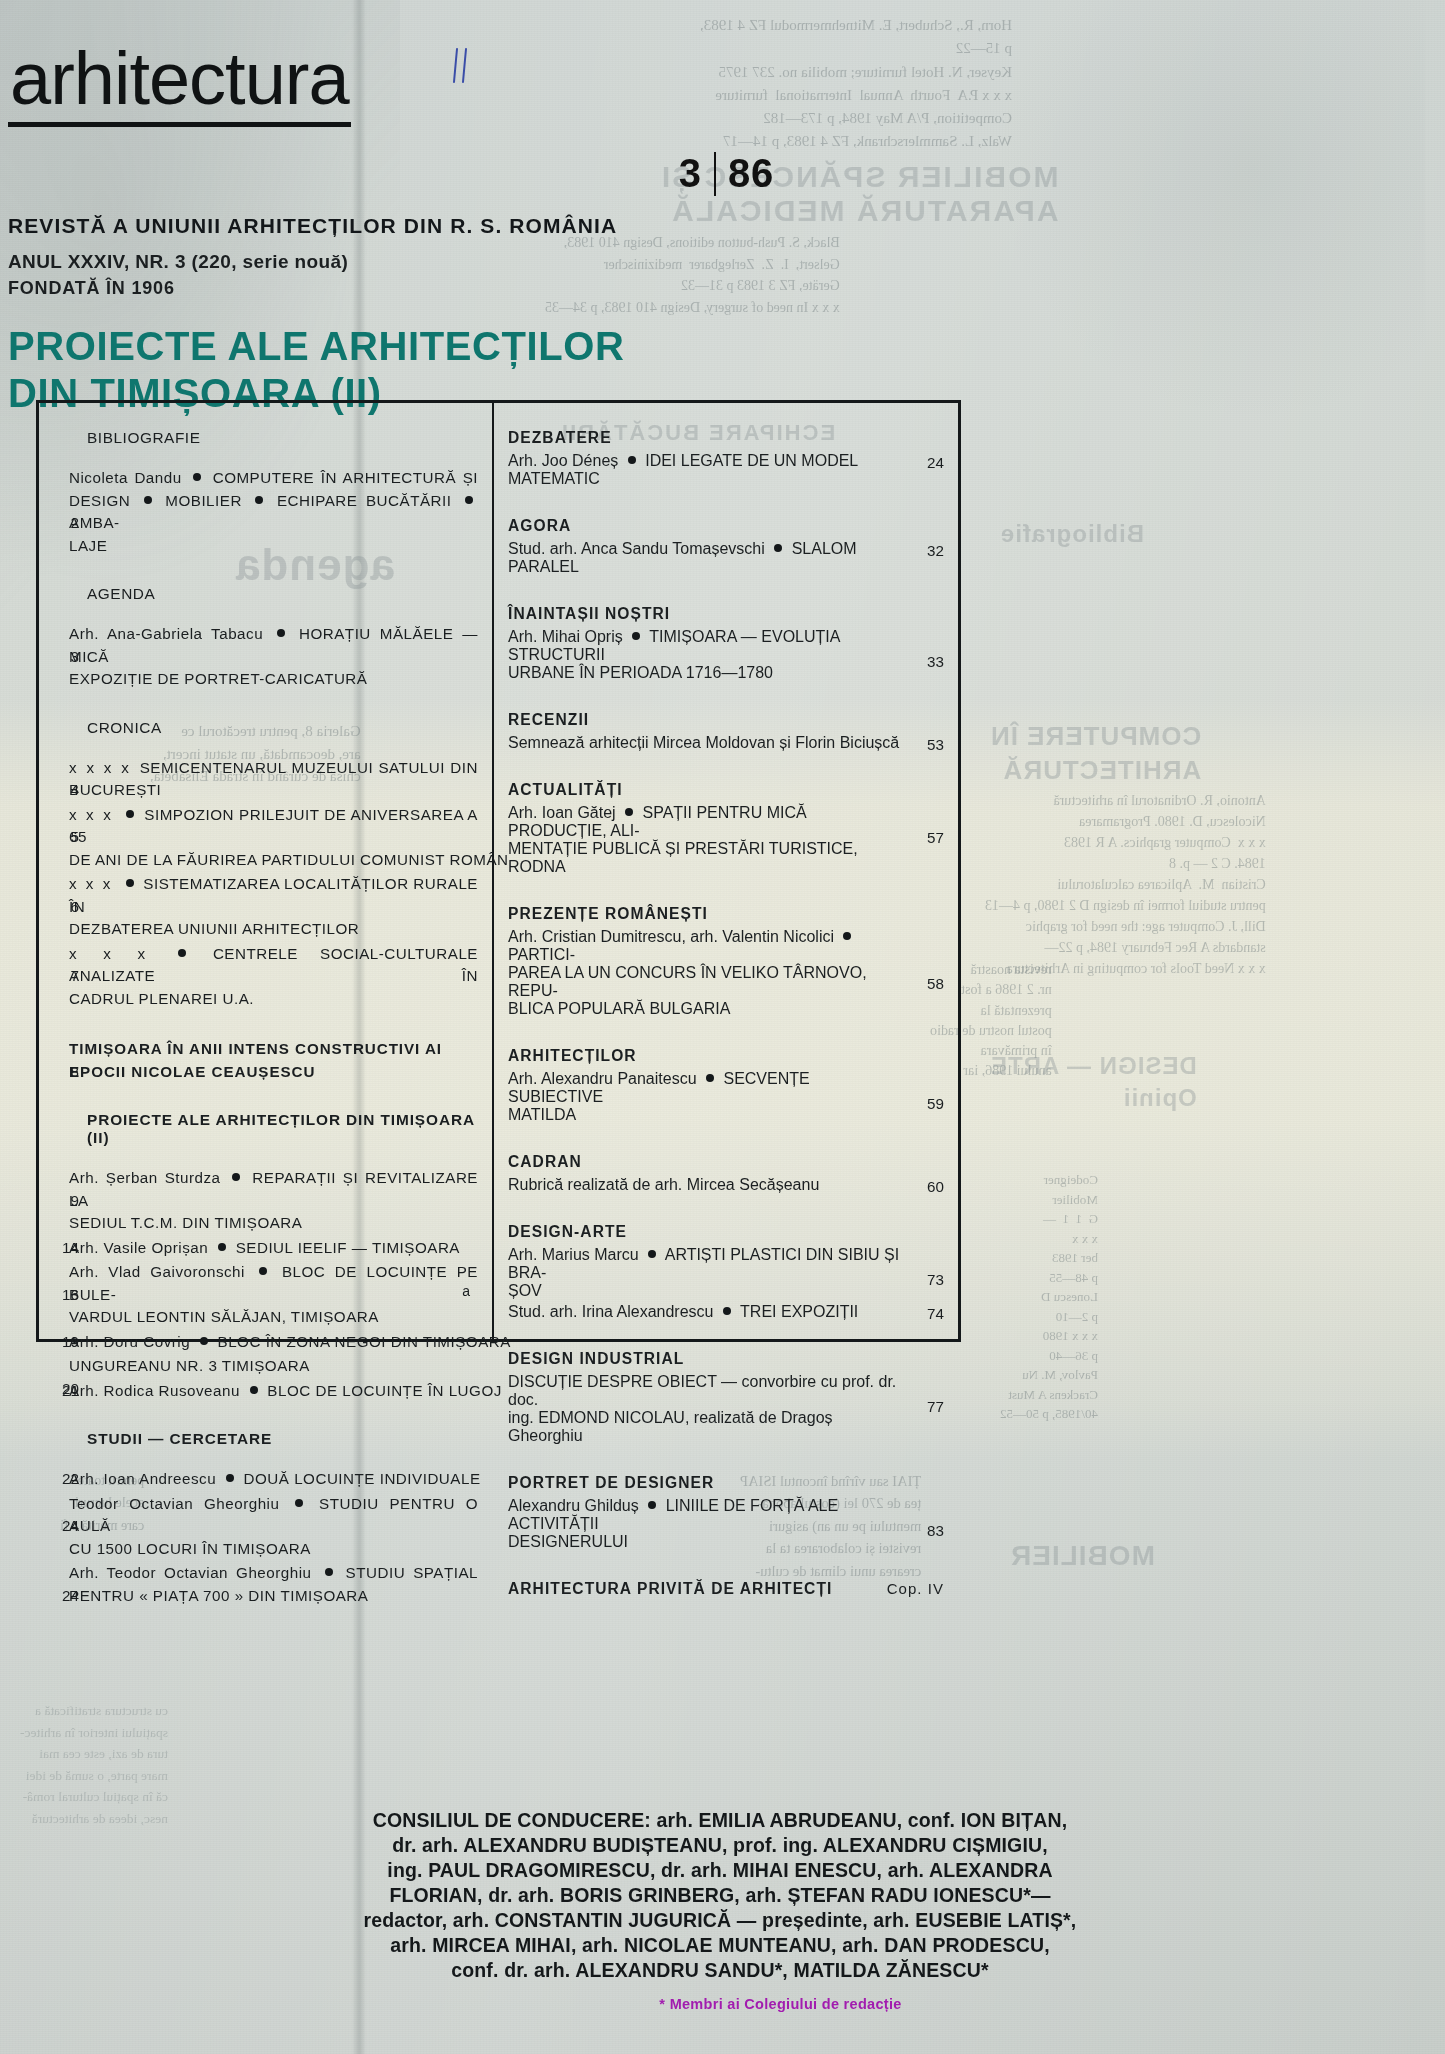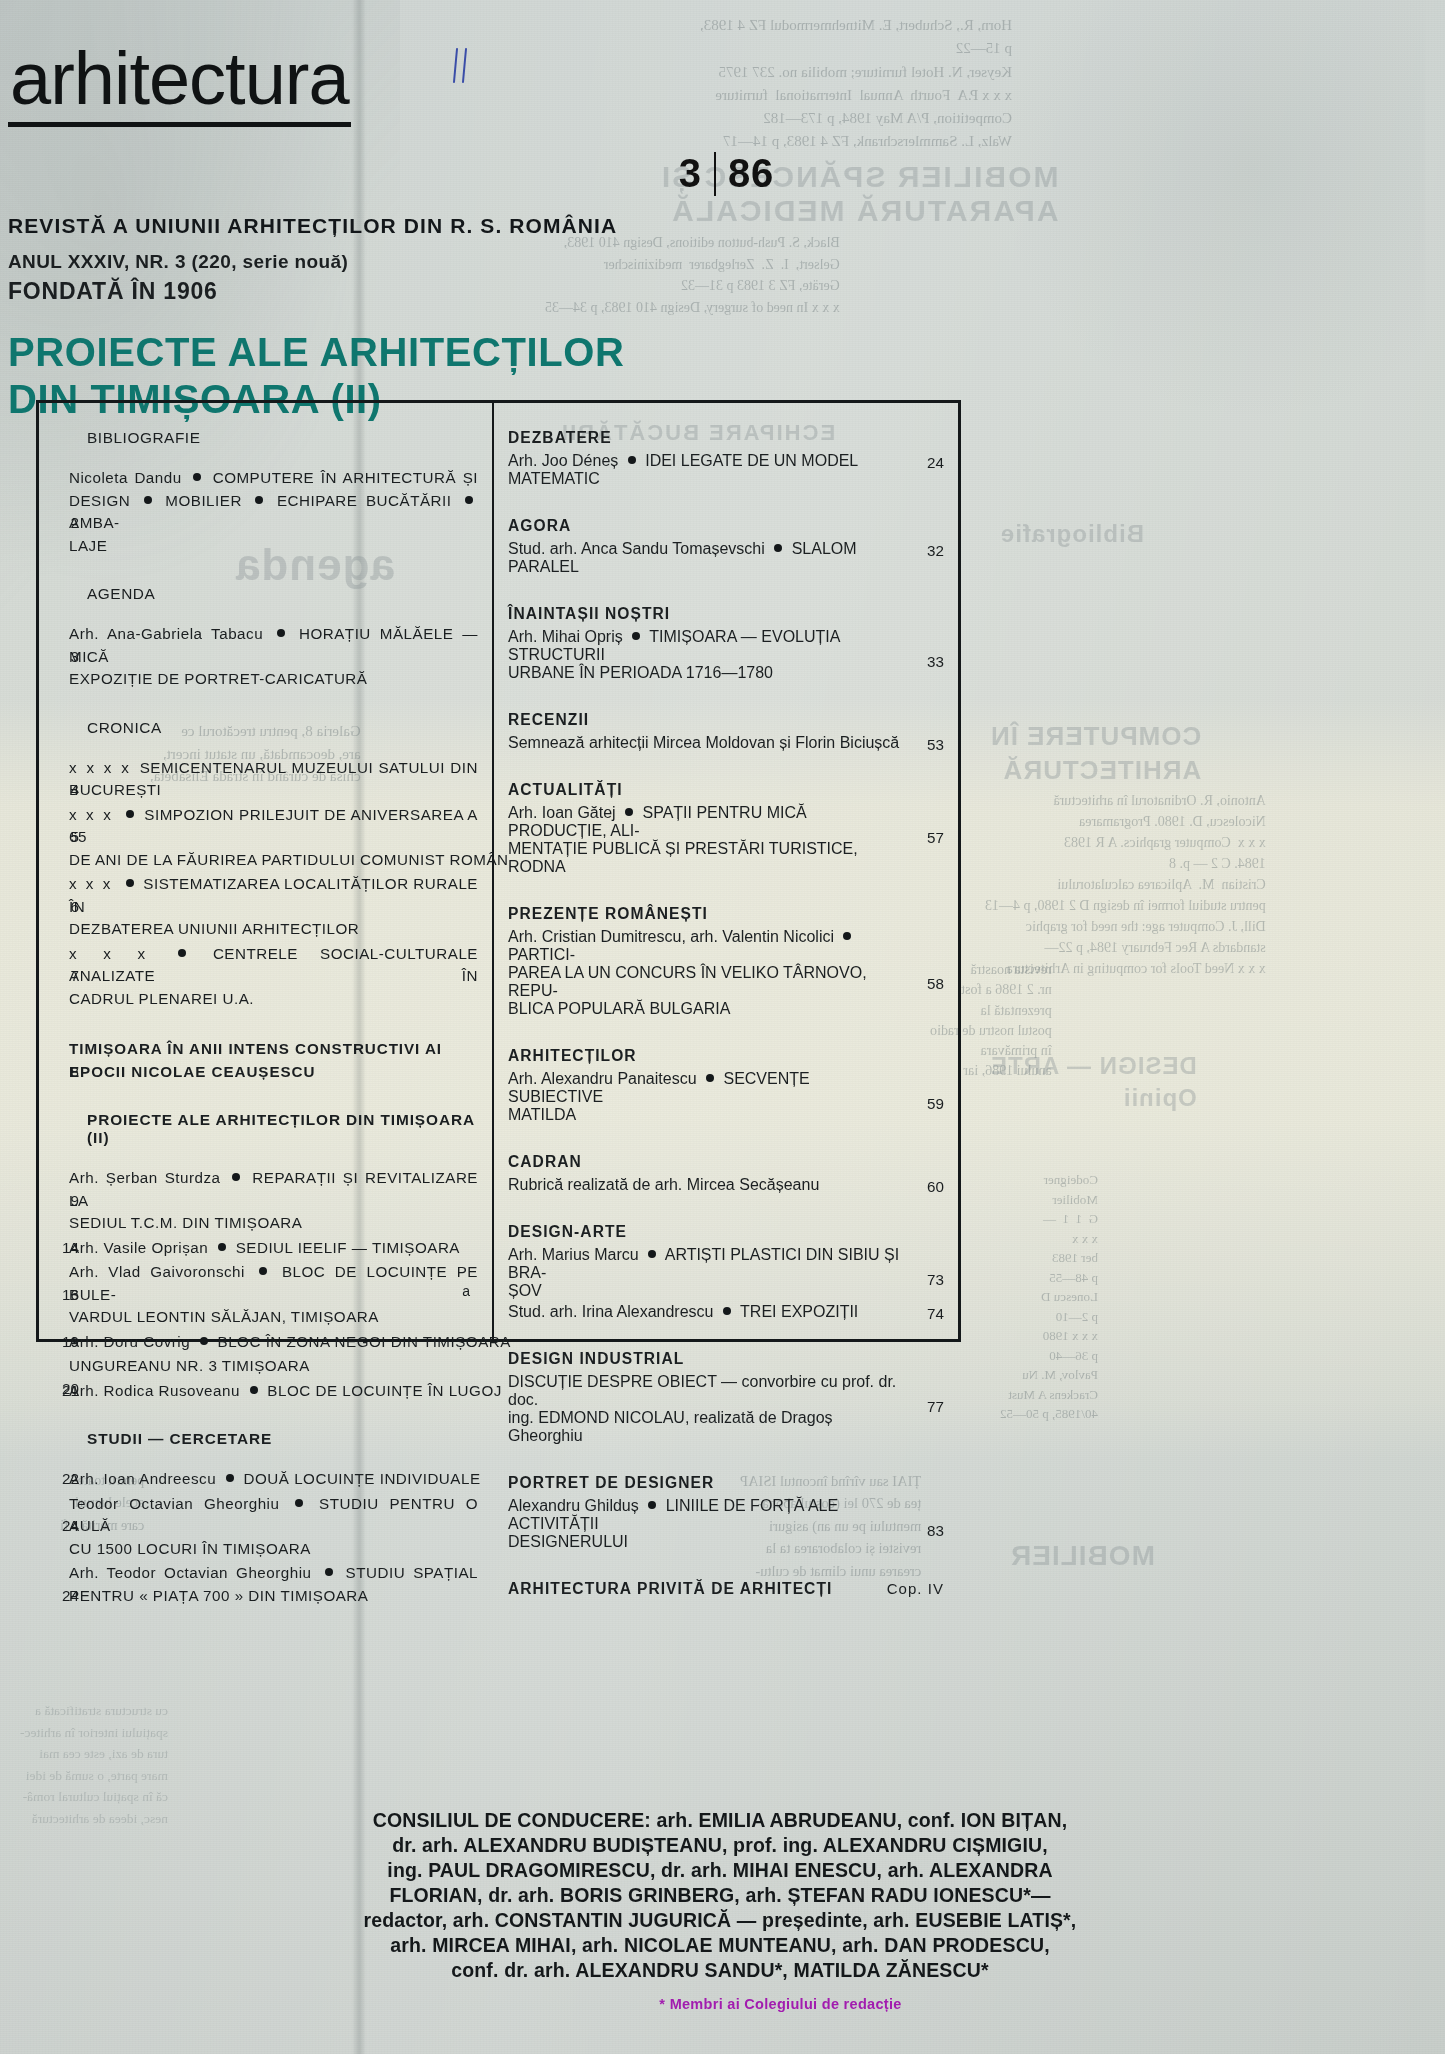--- a/index.html
+++ b/index.html
@@ -142,21 +142,21 @@
     color: #13171a;
   }
   #anul {
     margin-top: 13px;
     font-size: 19px;
     font-weight: bold;
     letter-spacing: .4px;
   }
   #fondata {
     margin-top: 5px;
-    font-size: 23px;
+    font-size: 18px;
     font-weight: bold;
     letter-spacing: .8px;
   }
   #maintitle {
     margin-top: 24px;
     font-size: 40px;
     font-weight: bold;
     letter-spacing: .6px;
     line-height: 1.17;
     color: #0f766e;

